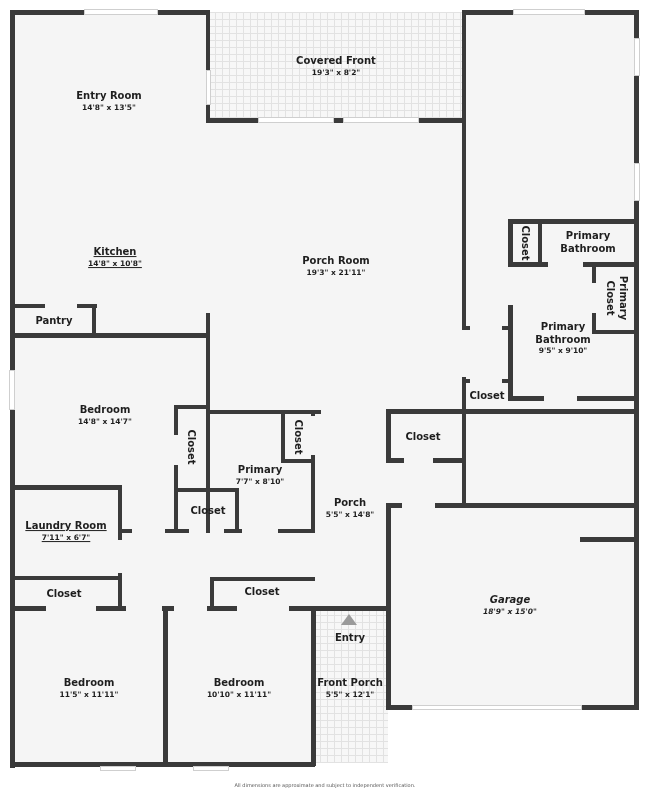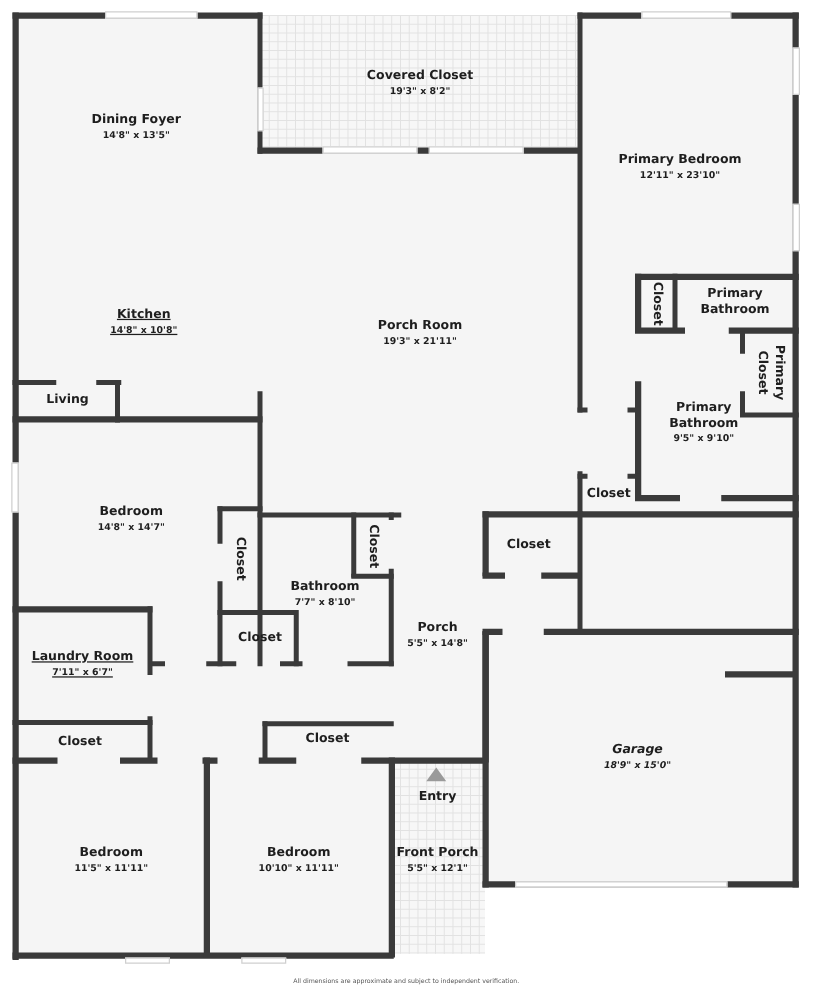--- a/index.html
+++ b/index.html
@@ -116,41 +116,37 @@
   <div class="w" style="left:207px;top:606px;width:30px;height:5px;"></div>
   <div class="w" style="left:289px;top:606px;width:100px;height:5px;"></div>
   <div class="w" style="left:163px;top:606px;width:5px;height:160px;"></div>
   <div class="w" style="left:311px;top:606px;width:5px;height:160px;"></div>
   <div class="w" style="left:210px;top:577px;width:105px;height:4px;"></div>
   <div class="w" style="left:210px;top:577px;width:4px;height:32px;"></div>
 
   <div class="w" style="left:386px;top:505px;width:5px;height:105px;"></div>
 
   <div class="lbl" style="left:109px;top:101px;">
-      <span class="n">Dining Foyer</span>
+      <span class="n">Entry Room</span>
       <span class="d">14'8" x 13'5"</span>
     </div>
   <div class="lbl" style="left:336px;top:66px;">
-      <span class="n">Covered Closet</span>
+      <span class="n">Covered Front</span>
       <span class="d">19'3" x 8'2"</span>
-    </div>
-  <div class="lbl" style="left:544px;top:133px;">
-      <span class="n">Primary Bedroom</span>
-      <span class="d">12'11" x 23'10"</span>
     </div>
   <div class="lbl" style="left:115px;top:257px;text-decoration:underline;">
       <span class="n">Kitchen</span>
       <span class="d">14'8" x 10'8"</span>
     </div>
   <div class="lbl" style="left:336px;top:266px;">
       <span class="n">Porch Room</span>
       <span class="d">19'3" x 21'11"</span>
     </div>
   <div class="lbl" style="left:54px;top:321px;">
-      <span class="n">Living</span>
+      <span class="n">Pantry</span>
     </div>
   <div class="lbl vert" style="left:525px;top:243px;">
       <span class="n">Closet</span>
     </div>
   <div class="lbl" style="left:588px;top:242px;">
       <span class="n" style="white-space:normal;width:70px;">Primary Bathroom</span>
     </div>
   <div class="lbl vert" style="left:616px;top:298px;">
       <span class="n" style="white-space:normal;width:60px;">Primary Closet</span>
     </div>
@@ -168,21 +164,21 @@
   <div class="lbl vert" style="left:191px;top:447px;">
       <span class="n">Closet</span>
     </div>
   <div class="lbl" style="left:423px;top:437px;">
       <span class="n">Closet</span>
     </div>
   <div class="lbl vert" style="left:298px;top:437px;">
       <span class="n">Closet</span>
     </div>
   <div class="lbl" style="left:260px;top:475px;">
-      <span class="n">Bathroom</span>
+      <span class="n">Primary</span>
       <span class="d">7'7" x 8'10"</span>
     </div>
   <div class="lbl" style="left:350px;top:508px;">
       <span class="n">Porch</span>
       <span class="d">5'5" x 14'8"</span>
     </div>
   <div class="lbl" style="left:208px;top:511px;">
       <span class="n">Closet</span>
     </div>
   <div class="lbl" style="left:66px;top:531px;text-decoration:underline;">

